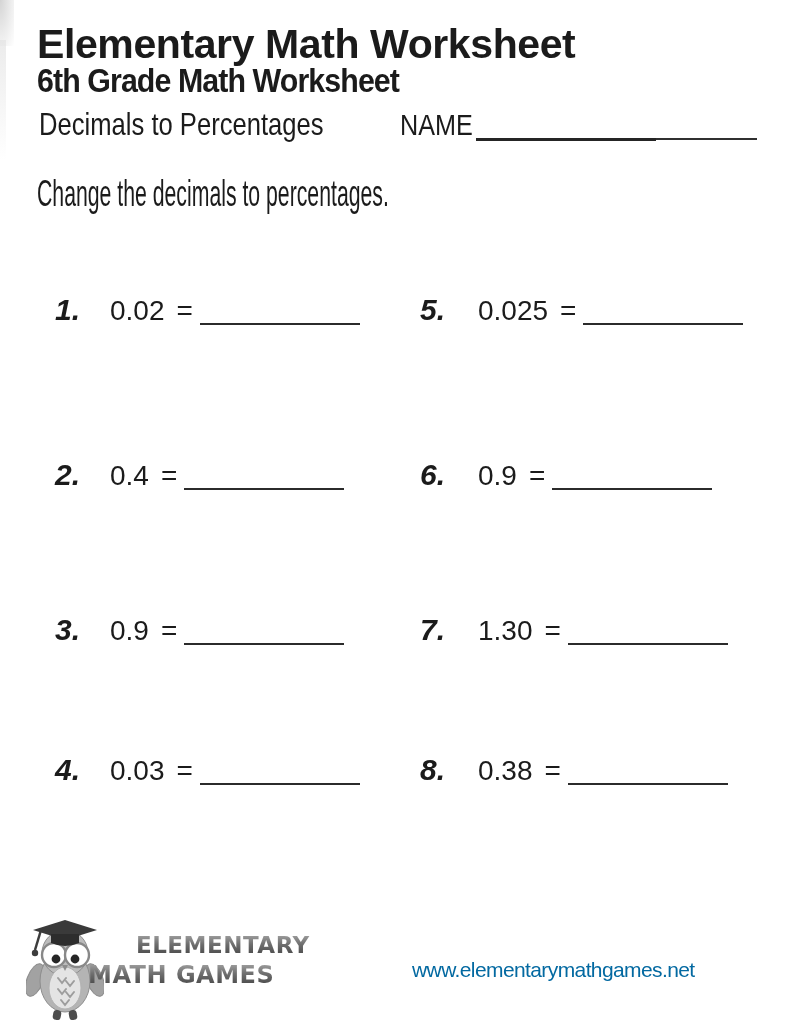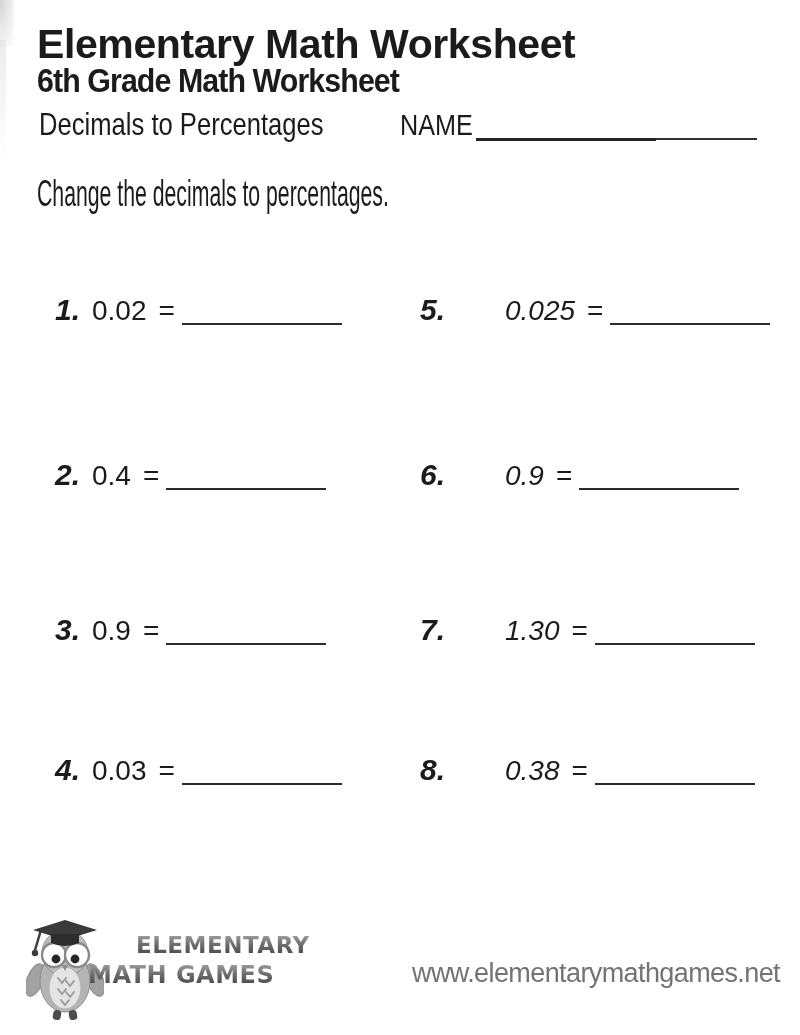--- a/index.html
+++ b/index.html
@@ -22,40 +22,40 @@
   .name-line-1{left:476px;top:138px;width:180px;border-top:3px solid #252525;}
   .name-line-2{left:656px;top:138px;width:101px;border-top:2px solid #303030;}
   .instruction{left:37px;top:176px;font-size:36px;line-height:1;transform:scaleX(0.59);transform-origin:left top;}
 
   
   .prob{position:absolute;display:flex;align-items:baseline;white-space:nowrap;}
   .prob.col-left{left:50px;}
   .prob.col-right{left:415px;}
   .pnum{display:inline-block;width:30px;text-align:right;font-size:30px;font-weight:700;font-style:italic;}
   .pval{font-size:28px;}
-  .col-left .pval{margin-left:12px;}
-  .col-right .pval{margin-left:60px;font-style:italic;}
+  .col-left .pval{margin-left:30px;}
+  .col-right .pval{margin-left:33px;}
   .peq{font-size:28px;margin-left:12px;}
   .blank{display:inline-block;width:160px;height:2px;margin-left:7px;
          border-bottom:2.5px solid #2b2b2b;position:relative;top:5px;}
   .row-1{top:293px;} .row-2{top:458px;} .row-3{top:613px;} .row-4{top:753px;}
 
   
   .owl{left:26px;top:918px;width:78px;height:102px;}
   .logo-text{left:88px;top:934px;line-height:1;}
   .logo-text span{display:block;font-weight:700;color:#6b6b6b;
     font-family:"DejaVu Sans",sans-serif;}
   @supports ((-webkit-background-clip:text) or (background-clip:text)){
     .logo-text span{
       background:linear-gradient(180deg,#a3a3a3 0%,#6e6e6e 45%,#444444 100%);
       -webkit-background-clip:text;background-clip:text;color:transparent;}
   }
   .logo-l1{font-size:23px;letter-spacing:0.5px;margin-left:48px;}
   .logo-l2{font-size:24px;letter-spacing:0.5px;margin-top:6px;}
-  .site-url{left:412px;top:957px;font-size:27px;letter-spacing:-0.6px;line-height:1.2;color:#737373;}
+  .site-url{left:412px;top:957px;font-size:21px;letter-spacing:-0.6px;line-height:1.2;color:#0369a1;}
 </style>
 </head>
 <body>
 
 <div class="abs scan-corner"></div>
 <div class="abs scan-strip"></div>
 
 <div class="abs title1">Elementary Math Worksheet</div>
 <div class="abs title2">6th Grade Math Worksheet</div>
 <div class="abs subtitle">Decimals to Percentages</div>

